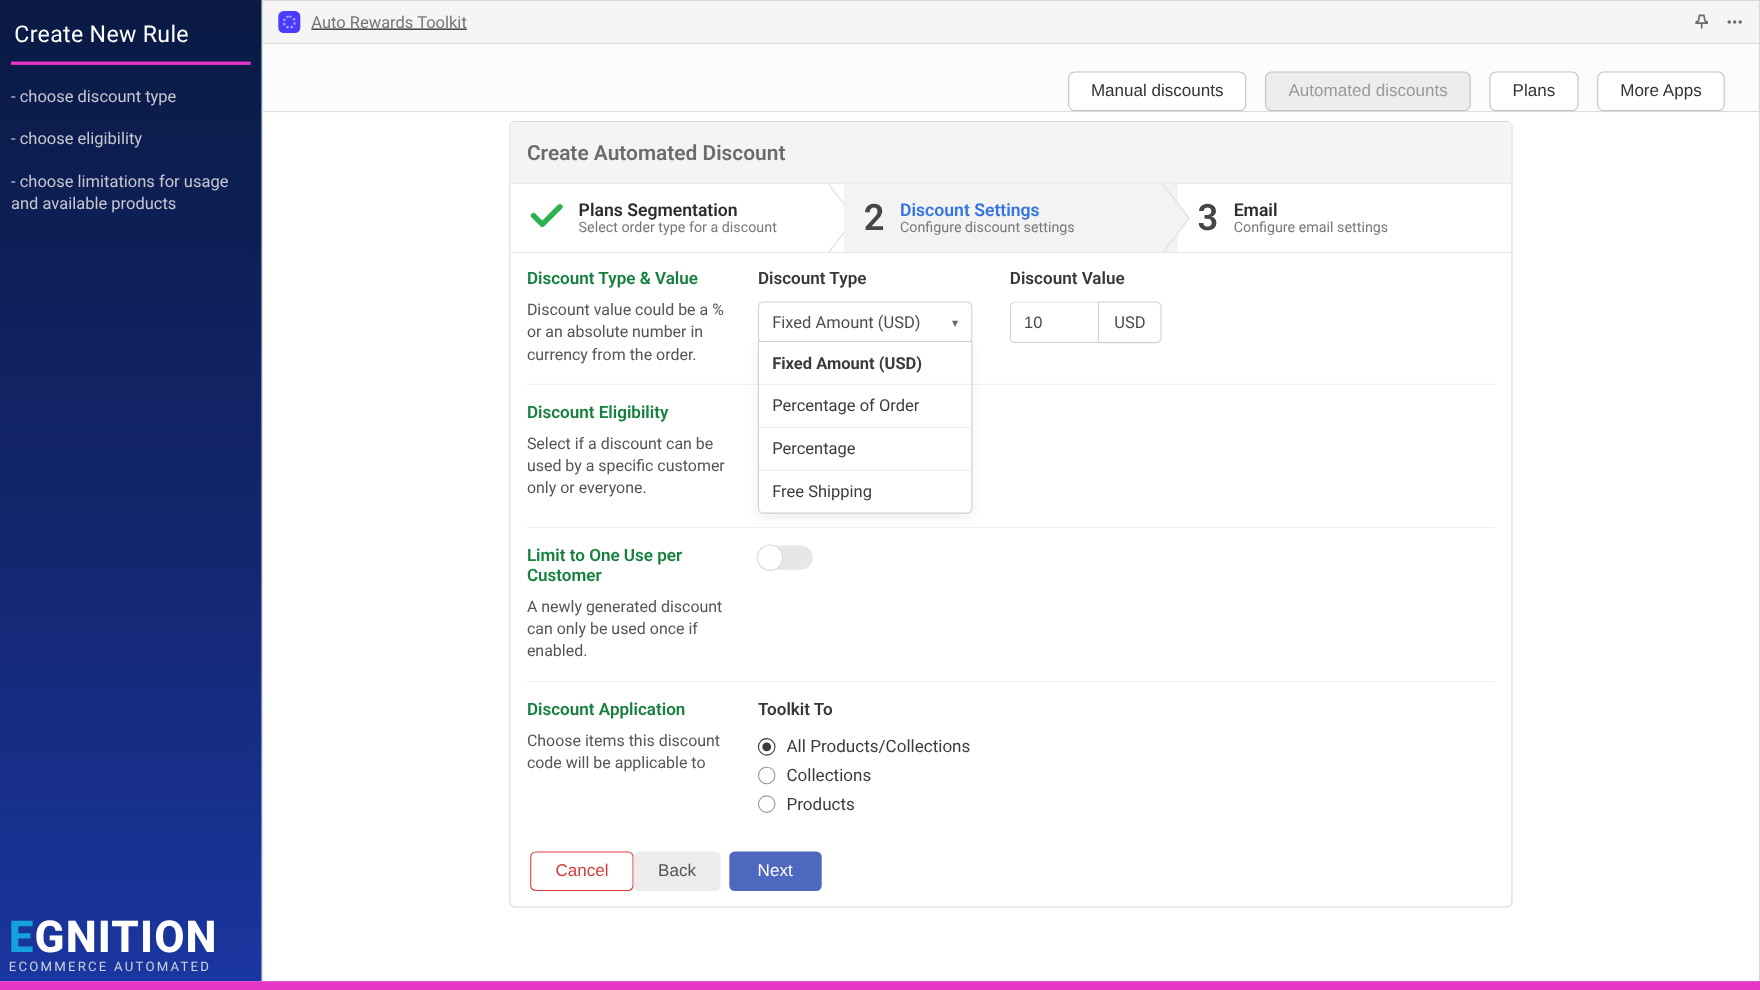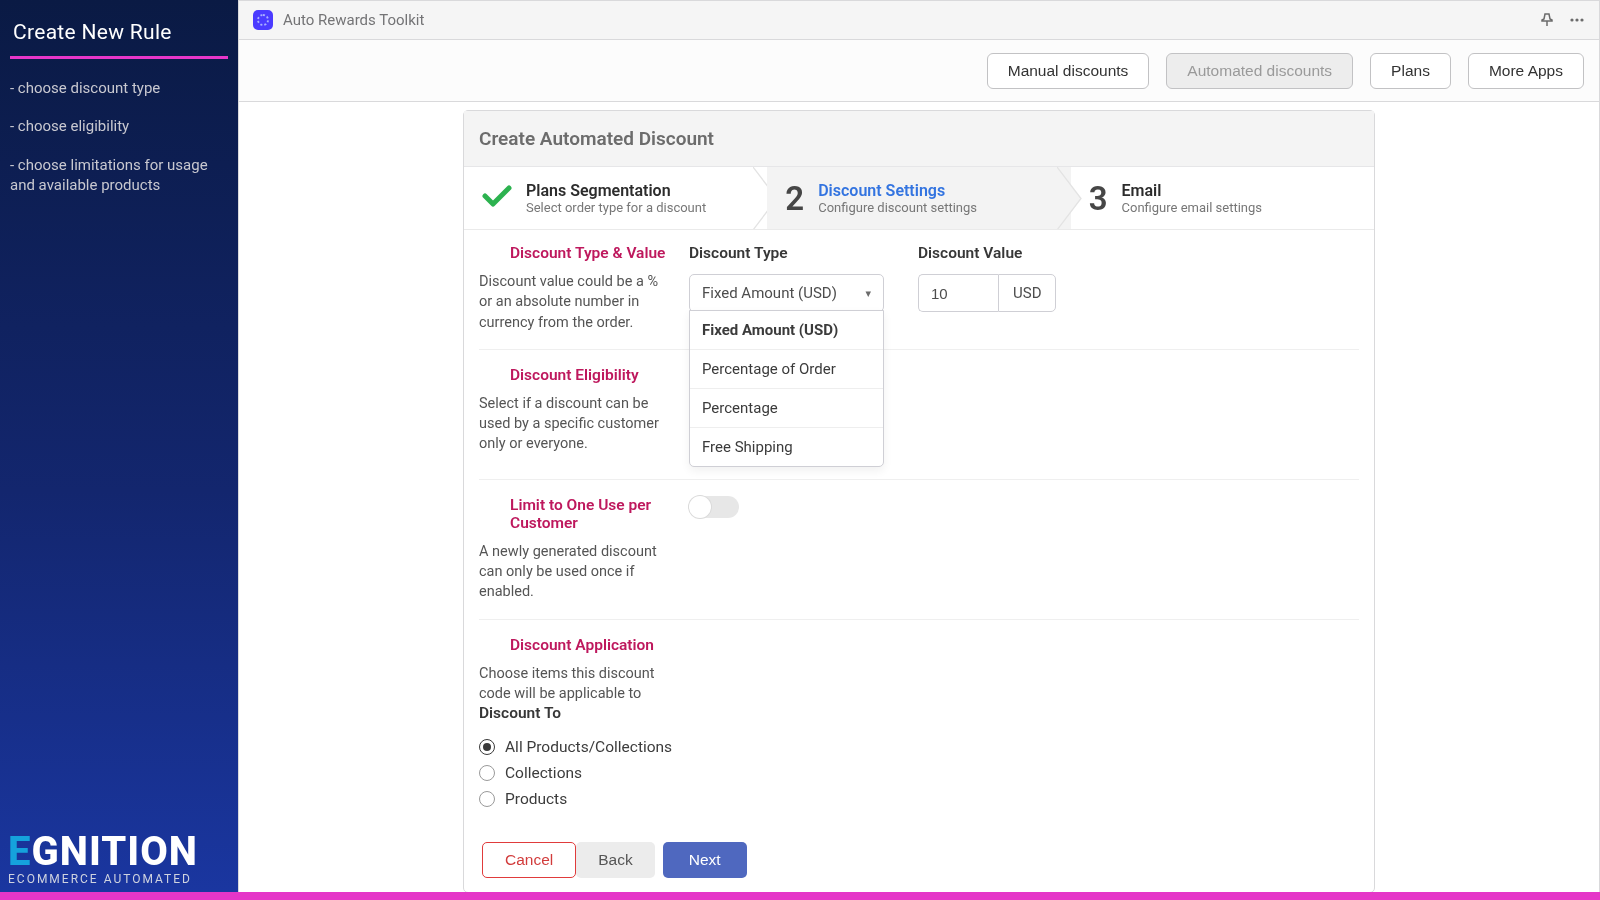--- a/index.html
+++ b/index.html
@@ -14,29 +14,29 @@
 .sidebar-underline { height:3px; background:#e736c8; margin:6px 10px 10px 10px; }
 .sidebar-step { font-size:15px; color:#c8c8d0; padding:9px 10px; line-height:1.35; }
 
 .brand { position:absolute; bottom:6px; left:8px; }
 .brand-main { font-size:40px; font-weight:800; letter-spacing:1px; color:#ffffff; line-height:0.9; }
 .brand-main .accent { color:#15a2dc; }
 .brand-sub { font-size:12px; color:#cfd3df; letter-spacing:2px; margin-top:2px; }
 
 
 .main { position:absolute; left:238px; top:0; right:0; }
-.app-header { height:40px; border:1px solid #d9d9db; background:#f5f5f5; display:flex; align-items:center; padding:0 14px; }
+.app-header { height:40px; border:1px solid #d9d9db; background:#f5f5f5; display:flex; align-items:center; padding:0 14px;text-decoration:underline; }
 .app-badge { width:20px; height:20px; border-radius:5px; background:#4b3bff; margin-right:10px; position:relative; }
 .app-badge:after { content:""; position:absolute; inset:4px; border:2px dotted #aab0ff; border-radius:50%; }
 .app-header-title { font-size:15px; color:#747476; }
 .app-header-right { margin-left:auto; display:flex; align-items:center; gap:14px; color:#737373; }
 .pin-icon, .more-icon { width:16px; height:16px; display:flex; align-items:center; justify-content:center; }
 
 .toolbar { height:62px; border-left:1px solid #d9d9db; border-right:1px solid #d9d9db; border-bottom:1px solid #d9d9db; background:#fcfcfc;
-  display:flex; align-items:center; justify-content:flex-end; padding:0 15px; gap:17px; }
+  display:flex; align-items:flex-end; justify-content:flex-end; padding:0 31px; gap:17px; }
 .btn { border:1px solid #c2c2c4; background:#fff; color:#333; font-size:15.5px; border-radius:6px; padding:8px 20px; cursor:pointer; }
 .btn-disabled { background:#ededed; color:#9a9a9a; }
 
 .content { padding:8px 20px 20px; background:#fff; border-left:1px solid #d9d9db; border-right:1px solid #d9d9db; min-height:790px;}
 .card { width:912px; margin:0 auto; border:1px solid #d9d9db; border-radius:5px; overflow:visible; }
 .card-header { background:#f4f4f4; color:#6c6c6c; font-size:19px; font-weight:600; padding:16px 15px; border-bottom:1px solid #e6e6e8; }
 
 .wizard { display:flex; height:63px; border-bottom:1px solid #eaeaea; }
 .wstep { flex:1; position:relative; display:flex; align-items:center; gap:14px; padding:0 18px; }
 .wstep .num { font-size:33px; font-weight:600; color:#464646; }
@@ -46,23 +46,23 @@
 .wstep.active { background:#f3f3f3; }
 .wstep.active .labels .t { color:#3374e0; }
 .wstep.active .num { color:#464646; }
 .wstep .arrow { position:absolute; right:-14px; top:0; width:28px; height:100%; overflow:hidden; pointer-events:none; }
 .wstep .arrow svg { width:28px; height:63px; display:block; }
 .wstep:last-child .arrow { display:none; }
 
 
 .card-body { padding:0 15px; }
 .row { display:flex; padding:16px 0; border-bottom:1px solid #efefef; }
-.row:last-child { border-bottom:none;flex-direction:column; }
+.row:last-child { border-bottom:none; }
 .left { width:210px; padding-right:20px; }
-.left .h { font-size:15.5px; font-weight:600; color:#be185d; margin-bottom:10px;margin-left:31px; }
+.left .h { font-size:15.5px; font-weight:600; color:#15803d; margin-bottom:10px; }
 .left .p { font-size:14.5px; color:#555; line-height:1.4; }
 .mid { flex:1; position:relative; }
 .group-label { font-size:15.5px; font-weight:600; color:#373737; margin-bottom:12px; }
 
 .select { position:relative; width:195px; display:inline-block; vertical-align:top; }
 .select-field { height:38px; border:1px solid #cfcfd5; border-radius:5px; display:flex; align-items:center; padding:0 12px; font-size:15px; color:#4d4d4d; cursor:pointer; justify-content:space-between; }
 .select-field .caret { margin-left:auto; font-size:11px; color:#6b6b6b; }
 .dropdown { position:absolute; top:36px; left:0; width:195px; background:#fff; border:1px solid #cfcfd5; border-radius:0 0 5px 5px; box-shadow:0 4px 10px rgba(0,0,0,0.06); z-index:10; }
 .dd-item { padding:10px 12px; font-size:15px; color:#3b3b3b; border-bottom:1px solid #eee; cursor:pointer; }
 .dd-item:last-child { border-bottom:none; }
@@ -228,21 +228,21 @@
                 </div>
             </div>
           </div>
 
           <div class="row">
             <div class="left">
               <div class="h">Discount Application</div>
               <div class="p">Choose items this discount code will be applicable to</div>
             </div>
             <div class="mid">
-              <div class="group-label">Discount To</div>
+              <div class="group-label">Toolkit To</div>
               <div class="radio selected">
                   <span class="r"></span>
                   <span>All Products/Collections</span>
                 </div>
               <div class="radio">
                   <span class="r"></span>
                   <span>Collections</span>
                 </div>
               <div class="radio">
                   <span class="r"></span>

